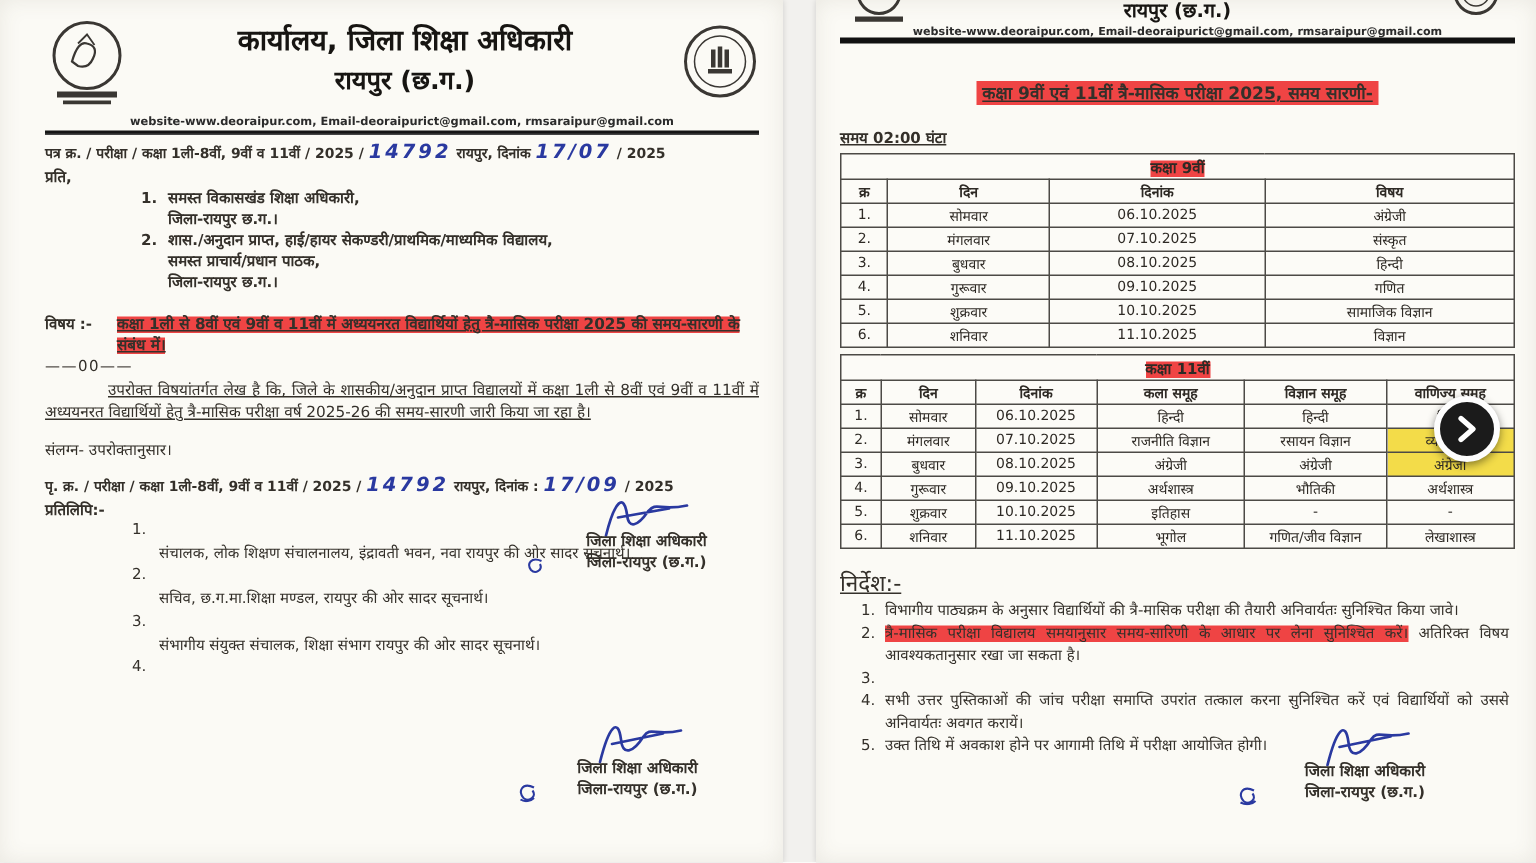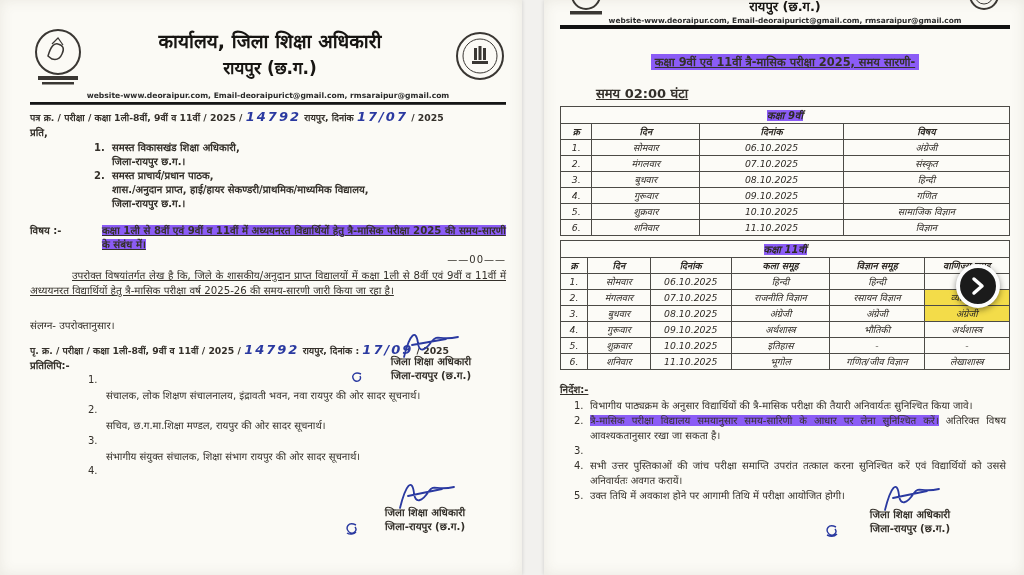--- a/index.html
+++ b/index.html
@@ -2,51 +2,51 @@
 <html><head>
 <meta charset="utf-8">
 <style>
   * { margin:0; padding:0; box-sizing:border-box; }
   html,body { width:1024px; height:575px; background:#ffffff; overflow:hidden;
     font-family:"DejaVu Sans", sans-serif; color:#34302a; }
   .canvas { position:relative; width:1024px; height:575px; background:#f2f1ee; }
 
   .page { position:absolute; top:0; background:#fbfaf5; overflow:hidden;
     box-shadow: inset 0 0 14px rgba(90,80,60,.10), 0 0 4px rgba(0,0,0,.15); }
-  .page-left  { left:0;   width:522px; height:575px; padding:26px 16px 0 30px; }
+  .page-left  { left:0;   width:522px; height:575px; padding:11px 16px 0 30px; }
   .page-right { left:544px; width:480px; height:575px; padding:0 14px 0 16px; }
-  .hl   { background:#8b5cf6;margin-top:33px; }
+  .hl   { background:#ef4444;margin-top:33px; }
   .ul   { text-decoration:underline; }
   .hand { color:#2a39a0; font-style:italic; font-weight:bold; letter-spacing:2px; font-size:13px; }
 
   
   .lp-header { display:flex; align-items:flex-start; justify-content:space-between; }
   .seal { flex:0 0 auto; }
   .lp-title { text-align:center; flex:1; padding-top:2px; }
   .lp-title .t1 { font-size:19px; font-weight:bold; color:#171512; }
   .lp-title .t2 { font-size:17px; font-weight:bold; color:#171512; margin-top:2px; }
   .weblin { font-size:7.6px; font-weight:bold; color:#2b2b2b; text-align:center; margin-top:3px; }
   .rule { height:3px; background:#151515; margin-top:2px; border-bottom:1px solid #444; }
   .rule-thick { height:4px; background:#111; }
 
   .refline { font-size:9.3px; font-weight:bold; margin-top:4px; white-space:nowrap; }
   .to-label { font-size:10px; font-weight:bold; margin-top:1px; }
 
   .rec-list { margin-left:64px; margin-top:2px; }
   .rec-item { display:flex; font-size:10px; font-weight:bold; line-height:1.4; }
   .rec-item .num { width:18px; flex:0 0 auto; }
 
-  .subject-row { display:flex; margin-top:12px;gap:24px; }
+  .subject-row { display:flex; margin-top:12px; }
   .subject-row .lbl { width:48px; flex:0 0 auto; font-size:10px; font-weight:bold; }
   .subject-row .txt { font-size:10.2px; font-weight:bold; }
 
-  .sep { text-align:right; font-size:10px; letter-spacing:1px; margin-top:3px; }
+  .sep { text-align:left; font-size:10px; letter-spacing:1px; margin-top:3px; }
 
   .para { font-size:10.2px; line-height:1.5; text-align:justify; text-indent:42px; margin-top:3px;text-decoration:underline; }
-  .encl { font-size:10.2px; margin-top:19px; }
+  .encl { font-size:10.2px; margin-top:8px; }
 
   .sig-block { text-align:center; font-size:10.2px; font-weight:bold; line-height:1.35; }
   .sig-abs-mid    { position:absolute; top:329px; right:16px; width:150px; }
   .sig-abs-botL   { position:absolute; top:478px; right:22px; width:150px; }
   .sig-abs-botR   { position:absolute; top:480px; right:34px; width:160px; }
   .scribble { display:block; margin:0 auto -4px auto; }
   .sig-l2 { position:relative;text-align:center; }
   .sig-l2 .mini { position:absolute; left:-6px; top:2px; }
 
   .copies { margin-left:58px; margin-top:1px; }
@@ -56,32 +56,32 @@
 
   
   .rp-header { position:relative; height:30px; }
   .rp-title { text-align:center; font-size:13px; font-weight:bold; color:#171512; margin-top:-3px; }
   .rp-weblin { font-size:7.4px; font-weight:bold; color:#2b2b2b; text-align:center; margin-top:1px; }
   .corner-seal { position:absolute; top:-10px; }
   .corner-seal.l { left:6px; } .corner-seal.r { right:6px; }
 
   .rp-main-title { text-align:center; margin-top:24px; }
   .rp-main-title span { font-size:11.4px; font-weight:bold; text-decoration:underline; padding:1px 4px; }
-  .duration { font-size:13px; font-weight:bold; text-decoration:underline; margin-top:14px;margin-left:36px; }
+  .duration { font-size:10px; font-weight:bold; text-decoration:underline; margin-top:14px; }
 
   table.sched { width:100%; border-collapse:collapse; table-layout:fixed; margin-top:4px;
-    background:#fcfbf7;font-style:italic; }
+    background:#fcfbf7; }
   table.sched td { border:1px solid #4c4a46; font-size:9.3px; text-align:center;
     padding:1px 2px; height:15px; overflow:hidden; white-space:nowrap; color:#2e2a25; }
   table.sched tr.cap-row td { border-bottom-width:1px; font-weight:bold; font-size:10px; }
   table.sched tr.head-row td { font-weight:bold; }
   table.sched td.cell-hl { background:#f3dc49; }
   .t11 { margin-top:14px; }
 
-  .instr-label { font-size:10px; font-weight:bold; text-decoration:underline; margin-top:12px; }
+  .instr-label { font-size:15px; font-weight:normal; text-decoration:underline; margin-top:12px; }
   .instr-list { margin-left:14px; margin-top:2px; }
   .instr-item { display:flex; font-size:10px; line-height:1.5; }
   .instr-item .num { width:16px; flex:0 0 auto; }
   .instr-item .txt { text-align:justify; padding-right:4px; }
 
   
   .next-btn { position:absolute; left:956px; top:264px; width:44px; height:44px;
     background:#1b1b1b; border:4px solid #fdfdfd; border-radius:50%;
     display:flex; align-items:center; justify-content:center; cursor:pointer;
     box-shadow:0 2px 6px rgba(0,0,0,.45); }
@@ -132,22 +132,22 @@
       <div class="rec-item">
         <span class="num">1.</span>
         <span class="txt">
           <div>समस्त विकासखंड शिक्षा अधिकारी,</div>
           <div>जिला-रायपुर छ.ग.।</div>
         </span>
       </div>
       <div class="rec-item">
         <span class="num">2.</span>
         <span class="txt">
+          <div>शास./अनुदान प्राप्त, हाई/हायर सेकण्डरी/प्राथमिक/माध्यमिक विद्यालय,</div>
           <div>समस्त प्राचार्य/प्रधान पाठक,</div>
-          <div>शास./अनुदान प्राप्त, हाई/हायर सेकण्डरी/प्राथमिक/माध्यमिक विद्यालय,</div>
           <div>जिला-रायपुर छ.ग.।</div>
         </span>
       </div>
     </div>
 
     <div class="subject-row">
       <span class="lbl">विषय :-</span>
       <span class="txt"><span class="hl ul">कक्षा 1ली से 8वीं एवं 9वीं व 11वीं में अध्ययनरत विद्यार्थियों हेतु त्रै-मासिक परीक्षा 2025 की समय-सारणी के संबंध में।</span></span>
     </div>
 

